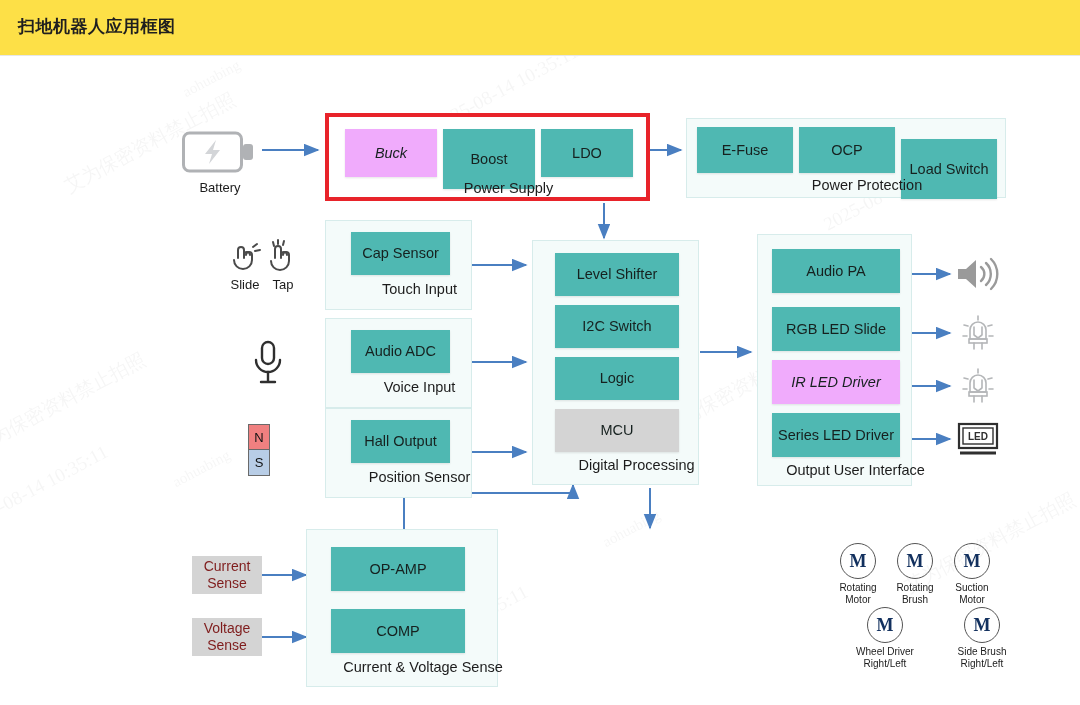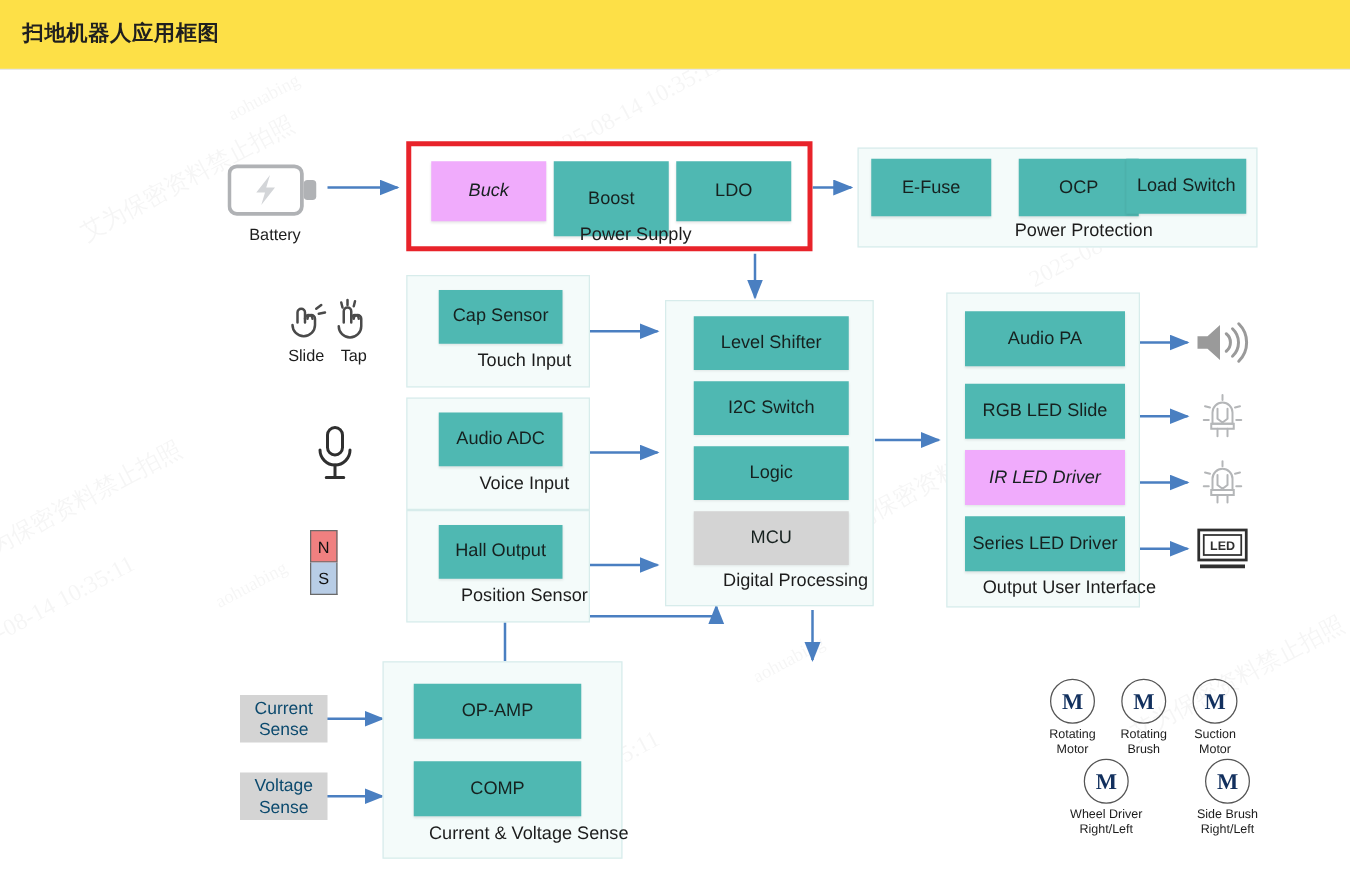--- a/index.html
+++ b/index.html
@@ -38,21 +38,21 @@
     font-size:14.5px;color:#16211f;text-align:center;line-height:1.15;
     box-shadow:0 1px 2px rgba(0,0,0,.10);
   }
   .teal{background:#4fb8b2;}
   .lightteal{background:#f0abfc;font-style:italic;}
   .gray{background:#d4d4d4;}
   
   .sidelabel{
     position:absolute;box-sizing:border-box;background:#d4d4d4;
     display:flex;align-items:center;justify-content:center;
-    font-size:14px;color:#0c4a6e;text-align:center;line-height:1.18;
+    font-size:14px;color:#7f1d1d;text-align:center;line-height:1.18;
   }
   .iconcap{
     position:absolute;text-align:center;font-size:13px;color:#1c1c1c;
   }
   
   .motor{position:absolute;text-align:center;width:76px;}
   .motor .circ{
     width:34px;height:34px;margin:0 auto;border:1.6px solid #555;border-radius:50%;
     display:flex;align-items:center;justify-content:center;
     font-size:18px;font-weight:bold;color:#12305e;font-family:"Liberation Serif",serif;
@@ -173,22 +173,22 @@
 
   <div class="group highlight" style="left:325px;top:57px;width:325px;height:88px;">
     <div class="blk lightteal" style="left:16px;top:12px;width:92px;height:48px;">Buck</div>
     <div class="blk teal" style="left:114px;top:12px;width:92px;height:60px;">Boost</div>
     <div class="blk teal" style="left:212px;top:12px;width:92px;height:48px;">LDO</div>
     <div class="group-label" style="top:63px;">Power Supply</div>
   </div>
 
   <div class="group" style="left:686px;top:62px;width:320px;height:80px;">
     <div class="blk teal" style="left:10px;top:8px;width:96px;height:46px;">E-Fuse</div>
-    <div class="blk teal" style="left:112px;top:8px;width:96px;height:46px;margin-left:16px;">OCP</div>
-    <div class="blk teal" style="left:214px;top:8px;width:96px;height:44px;">Load Switch</div>
+    <div class="blk teal" style="left:112px;top:8px;width:96px;height:46px;">OCP</div>
+    <div class="blk teal" style="left:214px;top:20px;width:96px;height:60px;">Load Switch</div>
     <div class="group-label" style="top:58px;">Power Protection</div>
   </div>
 
   <div class="group" style="left:325px;top:164px;width:147px;height:90px;">
     <div class="blk teal" style="left:25px;top:11px;width:99px;height:43px;">Cap Sensor</div>
     <div class="group-label" style="top:60px;">Touch Input</div>
   </div>
 
   <div class="group" style="left:325px;top:262px;width:147px;height:90px;">
     <div class="blk teal" style="left:25px;top:11px;width:99px;height:43px;">Audio ADC</div>

